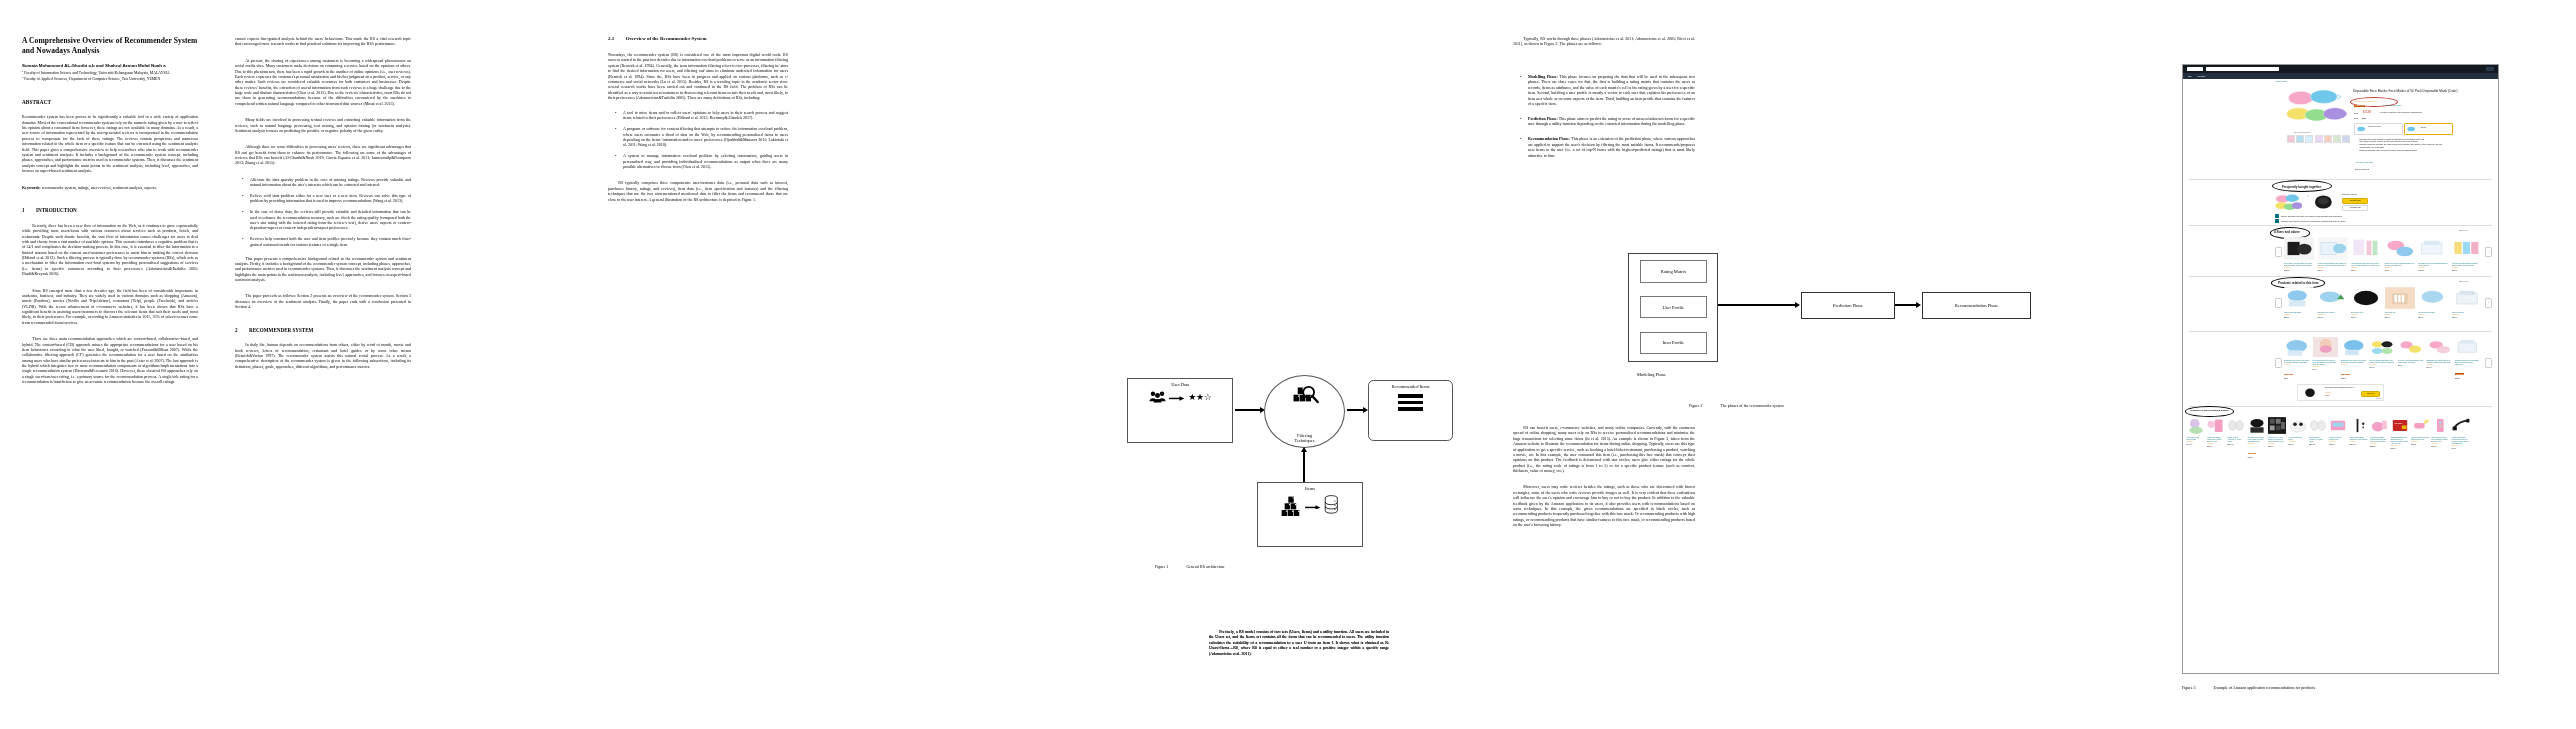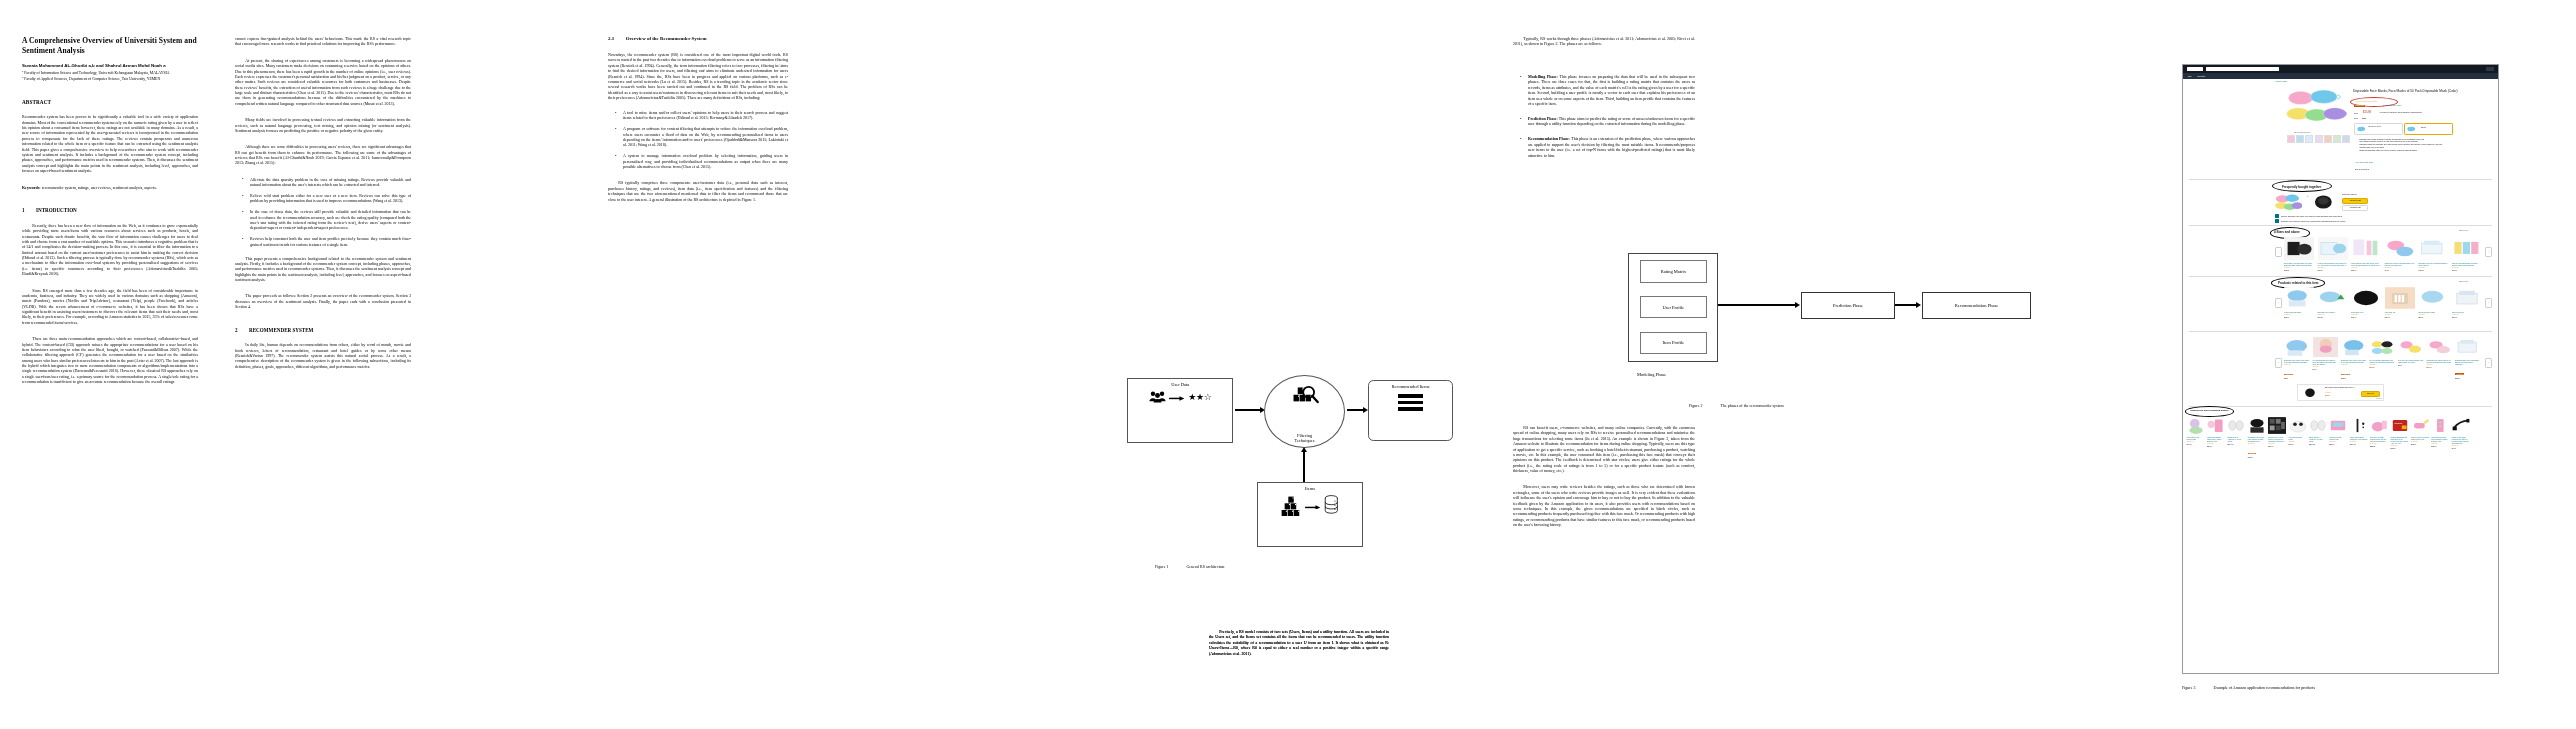--- a/index.html
+++ b/index.html
@@ -181,21 +181,21 @@
   .sponsored{
     position:absolute;border:0.4px solid #e3e3e3;background:#fff;
   }
   .pagelab{position:absolute;font-family:"Liberation Sans",sans-serif;font-size:1.6px;color:#555;}
   .fig3cap{position:absolute;left:0;top:621px;font-size:4px;display:flex;gap:18px;}
 </style>
 </head>
 <body>
 
 <div class="col col-abs c1" style="width:176px;">
-  <h1 class="title">A Comprehensive Overview of Universiti System and Sentiment Analysis</h1>
+  <h1 class="title">A Comprehensive Overview of Recommender System and Nowadays Analysis</h1>
   <div class="authors">
     <span>Sumaia Mohammed AL-Ghuribi a,b and Shahrul Azman Mohd Noah a</span>
   </div>
   <div class="affil">
     <span class="sup">a</span>
     <span>Faculty of Information Science and Technology, Universiti Kebangsaan Malaysia, MALAYSIA</span>
   </div>
   <div class="affil">
     <span class="sup">b</span>
     <span>Faculty of Applied Sciences, Department of Computer Science, Taiz University, YEMEN</span>

